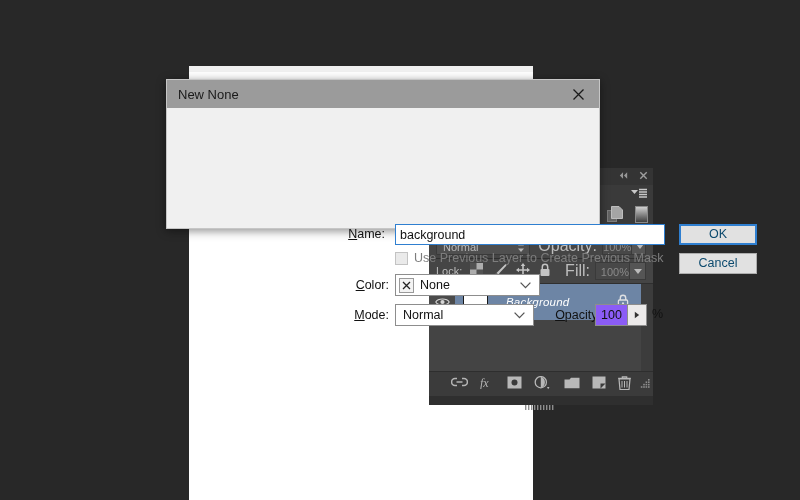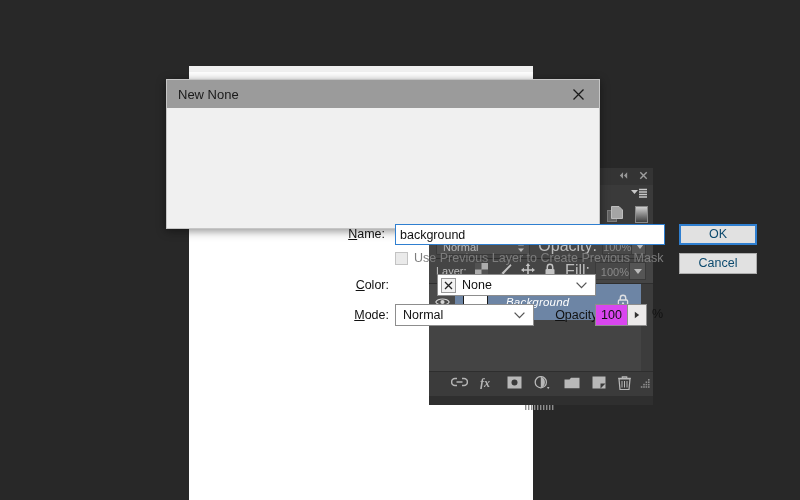--- a/index.html
+++ b/index.html
@@ -247,21 +247,20 @@
     left: 0; top: 203px;
     width: 224px;
     height: 25px;
     background: #3b3b3b;
     border-top: 1px solid #2e2e2e;
     display: flex;
     align-items: center;
     justify-content: space-around;
     padding: 0 16px;
     box-sizing: border-box;
-    font-weight: bold;
   }
   #layers-resize-grip {
     position: absolute;
     right: 3px;
     bottom: 3px;
   }
   #panel-bottom-handle {
     position: absolute;
     left: 0; top: 228px;
     width: 224px; height: 9px;
@@ -388,21 +387,21 @@
   .combo-text {
     font-size: 12.5px;
     color: #111;
   }
   .chevron {
     position: absolute;
     right: 8px;
     top: 7px;
   }
 
-  #color-combo { left: 228px; top: 166px; width: 159px; margin-left: 42px; }
+  #color-combo { left: 228px; top: 166px; width: 145px; }
   #color-swatch-x {
     width: 15px; height: 15px;
     border: 1px solid #9a9a9a;
     background: #f3f3f3;
     margin-left: 3px;
     display: flex;
     align-items: center;
     justify-content: center;
     box-sizing: border-box;
   }
@@ -411,21 +410,21 @@
   #mode-combo { left: 228px; top: 196px; width: 139px; }
   #mode-combo .combo-text { margin-left: 7px; }
 
   #opacity-input {
     position: absolute;
     left: 428px;
     top: 196px;
     width: 33px;
     height: 22px;
     border: 1px solid #8d8d8d;
-    background: #d946ef;
+    background: #8b5cf6;
     font-family: "Liberation Sans", sans-serif;
     font-size: 12.5px;
     color: #111;
     text-align: center;
     box-sizing: border-box;
     outline: none;
   }
   #opacity-stepper {
     position: absolute;
     left: 461px;
@@ -540,21 +539,21 @@
     <span class="blend-label">Opacity:</span>
     <div class="value-box">100%</div>
     <div class="value-drop">
       <svg width="8" height="5" viewBox="0 0 8 5" style="position:absolute;left:4px;top:6px">
         <path d="M0 0 L8 0 L4 5 Z" fill="#bbbbbb"></path>
       </svg>
     </div>
   </div>
 
   <div id="layers-lock-row">
-    <span class="lock-label">Layer:</span>
+    <span class="lock-label">Lock:</span>
     <div class="lock-icons">
       <span>
         <svg width="13" height="13" viewBox="0 0 12 12">
           <rect width="12" height="12" fill="#adadad"></rect>
           <rect x="0" y="0" width="6" height="6" fill="#525252"></rect>
           <rect x="6" y="6" width="6" height="6" fill="#525252"></rect>
         </svg>
       </span>
       <span>
         <svg width="15" height="14" viewBox="0 0 15 14">

